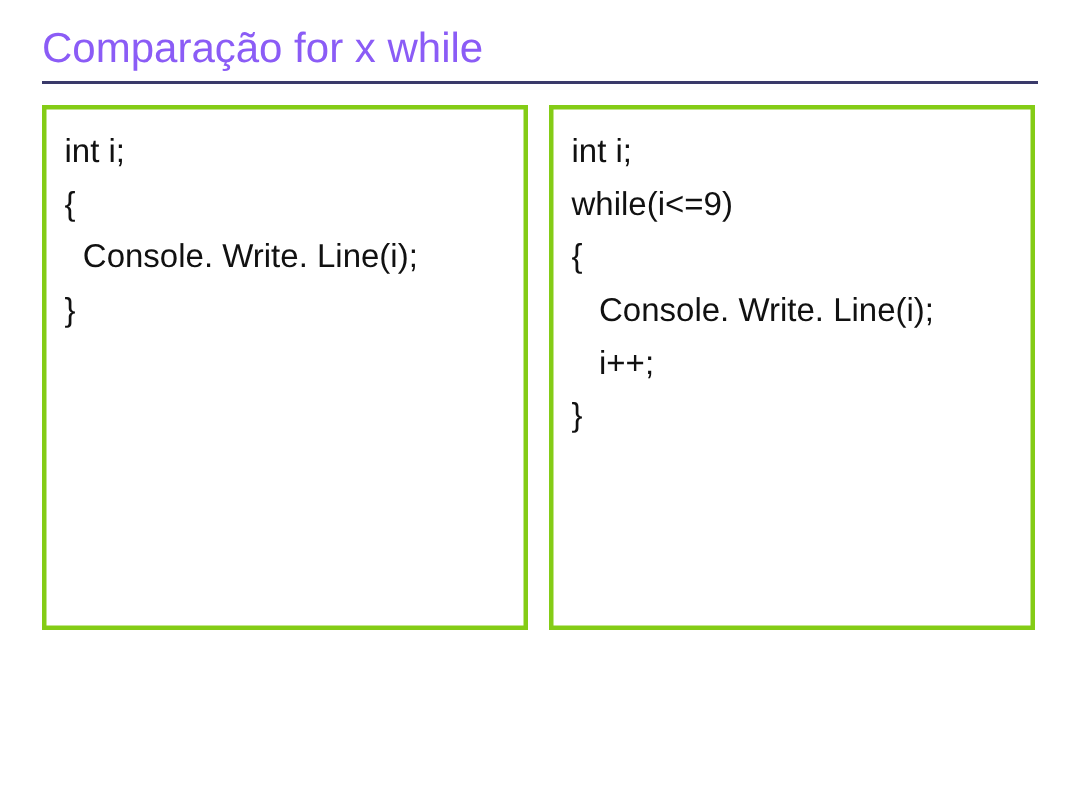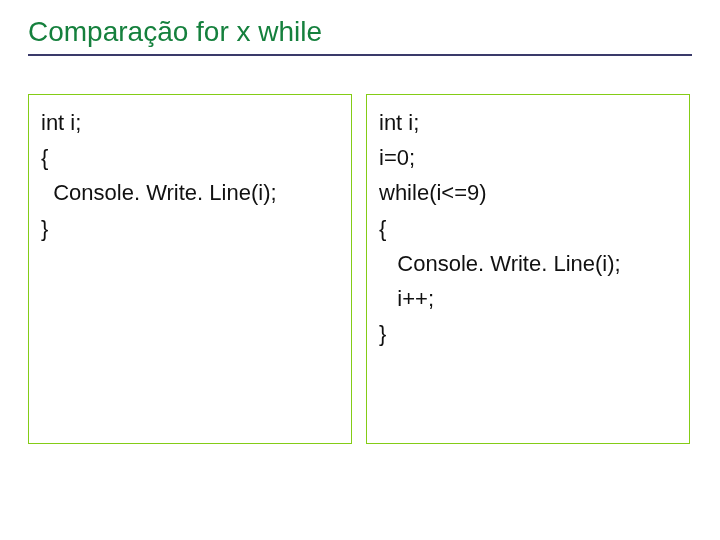--- a/index.html
+++ b/index.html
@@ -12,37 +12,36 @@
   }
   .slide {
     width: 720px;
     height: 540px;
     position: relative;
     box-sizing: border-box;
     padding: 12px 28px 0 28px;
   }
   .title {
     font-size: 28px;
-    color: #15803d;
+    color: #8b5cf6;
     padding: 4px 0 6px 0;
     border-bottom: 2px solid #3a3a6a;
     margin-bottom: 14px;
     font-weight: normal;
   }
   .columns {
     display: flex;
     gap: 14px;
   }
   .codebox {
-    border: 1px solid #84cc16;
+    border: 3px solid #84cc16;
     box-sizing: border-box;
     width: 324px;
     height: 350px;
     padding: 10px 12px;
-    margin-top: 24px;
   }
   .codebox .line {
     font-size: 22px;
     color: #111;
     line-height: 1.6;
     white-space: pre;
     font-family: Verdana, Arial, sans-serif;
   }
 </style>
 </head>
@@ -54,21 +53,20 @@
 
     <div class="codebox">
       <div class="line">int i;</div>
       <div class="line">{</div>
       <div class="line">  Console. Write. Line(i);</div>
       <div class="line">}</div>
     </div>
 
     <div class="codebox">
       <div class="line">int i;</div>
-      <div class="line">i=0;</div>
       <div class="line">while(i&lt;=9)</div>
       <div class="line">{</div>
       <div class="line">   Console. Write. Line(i);</div>
       <div class="line">   i++;</div>
       <div class="line">}</div>
     </div>
 
   </div>
 </div>
 

